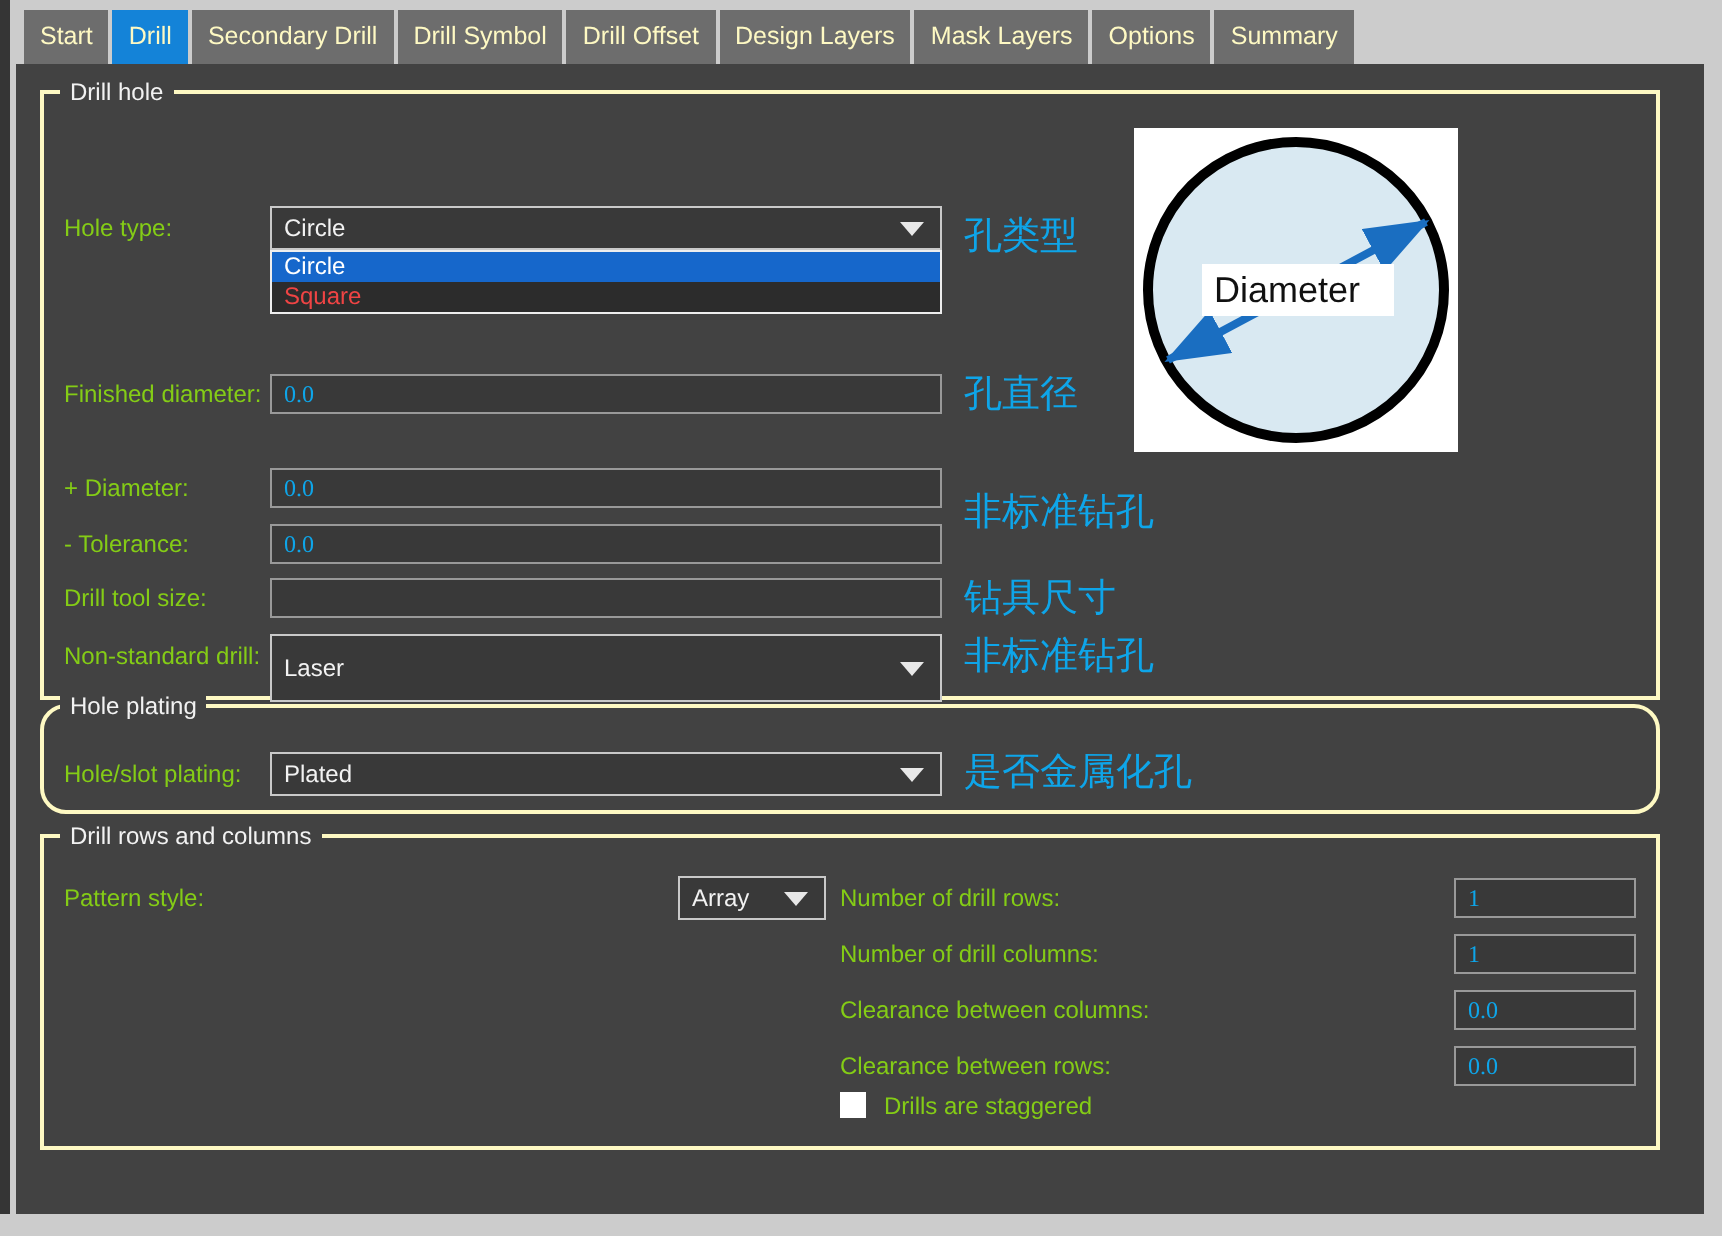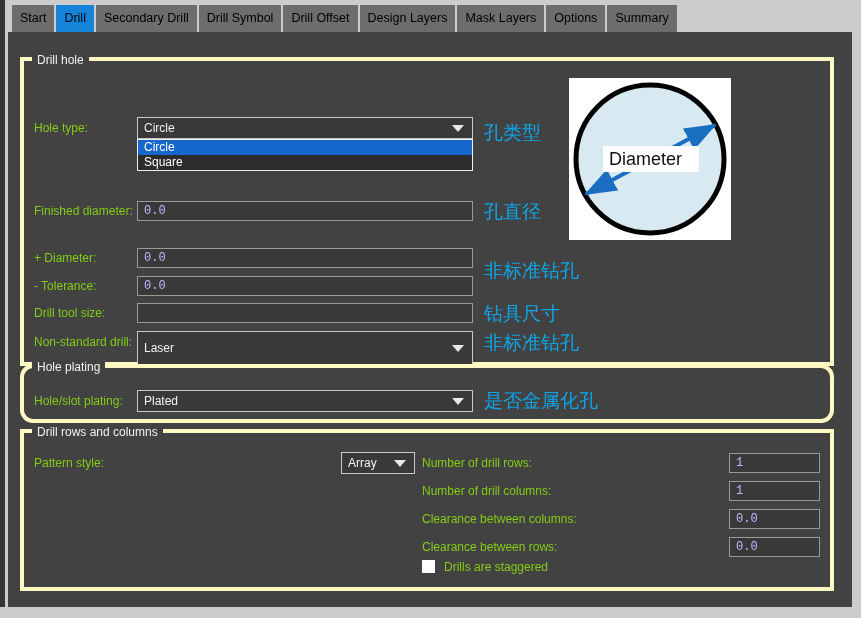--- a/index.html
+++ b/index.html
@@ -11,59 +11,59 @@
     position:relative;width:861px;height:618px;background:#cccccc;overflow:hidden;
   }
   .left-edge{
     position:absolute;left:0;top:0;width:5px;height:607px;background:#353535;
   }
   
   .tabs{
     position:absolute;left:12px;top:5px;display:flex;gap:2px;
   }
   .tab{
-    background:#6d6d6d;color:#000000;font-size:12.5px;
+    background:#6d6d6d;color:#fef9c3;font-size:12.5px;
     padding:6px 8px 7px 8px;white-space:nowrap;cursor:default;
   }
   .tab.active{background:#1483d8;}
   
   .panel{
     position:absolute;left:8px;top:32px;width:844px;height:575px;background:#424242;
   }
   .group{
-    position:absolute;border:4px solid #fef9c3;margin-top:12px;
+    position:absolute;border:2px solid #fef9c3;
   }
   .group-label{
     position:absolute;top:-8px;left:8px;background:#424242;
     padding:0 5px;font-size:12px;color:#f2f2f2;white-space:nowrap;
   }
   .lbl{
     position:absolute;font-size:12px;color:#84cc16;line-height:21px;white-space:nowrap;
   }
   .inp{
-    position:absolute;background:#393939;border:1px solid #999999;color:#c4b5fd;
-    font-family:Liberation Mono, monospace;
+    position:absolute;background:#393939;border:1px solid #999999;color:#0ea5e9;
+    font-family:Liberation Serif, serif;
     font-size:12px;padding:0 6px;box-sizing:border-box;outline:none;
   }
   .combo{
     position:absolute;background:#393939;border:1px solid #c9c9c9;
     box-sizing:border-box;display:flex;align-items:center;cursor:default;
   }
   .combo-text{
     font-size:12px;color:#f2f2f2;padding-left:6px;flex:1;white-space:nowrap;overflow:hidden;
   }
   .combo-arrow{
     width:0;height:0;border-left:6px solid transparent;border-right:6px solid transparent;
     border-top:7px solid #e8e8e8;margin-right:8px;flex:none;
   }
   .droplist{
     position:absolute;background:#2c2c2c;border:1px solid #eeeeee;box-sizing:border-box;z-index:5;
   }
   .droplist .item{
-    height:15px;line-height:15px;font-size:12px;color:#ffffff;padding-left:6px;white-space:nowrap;
+    height:15px;line-height:15px;font-size:12px;color:#ef4444;padding-left:6px;white-space:nowrap;
   }
   .droplist .item.selected{background:#1667cb;color:#ffffff;}
   .ann{
     position:absolute;font-size:19px;line-height:23px;color:#0ea5e9;white-space:nowrap;
   }
   .checkbox{
     position:absolute;width:13px;height:13px;background:#ffffff;border:1px solid #ffffff;
     box-sizing:border-box;cursor:default;
   }
   .diagram{position:absolute;}

